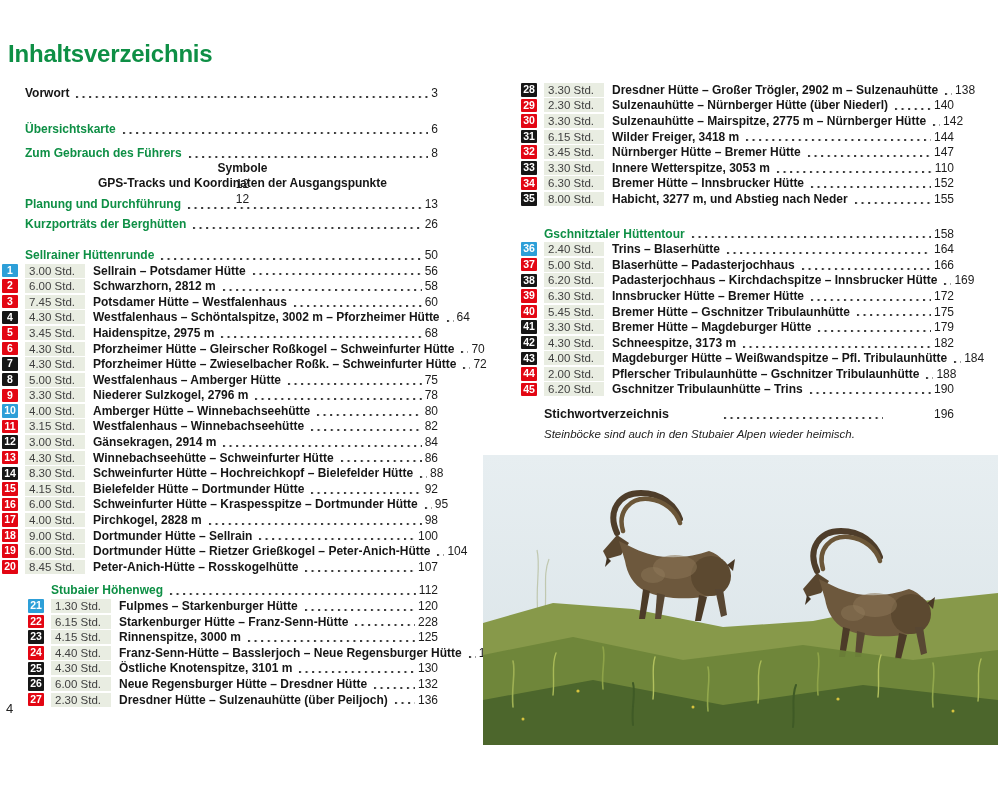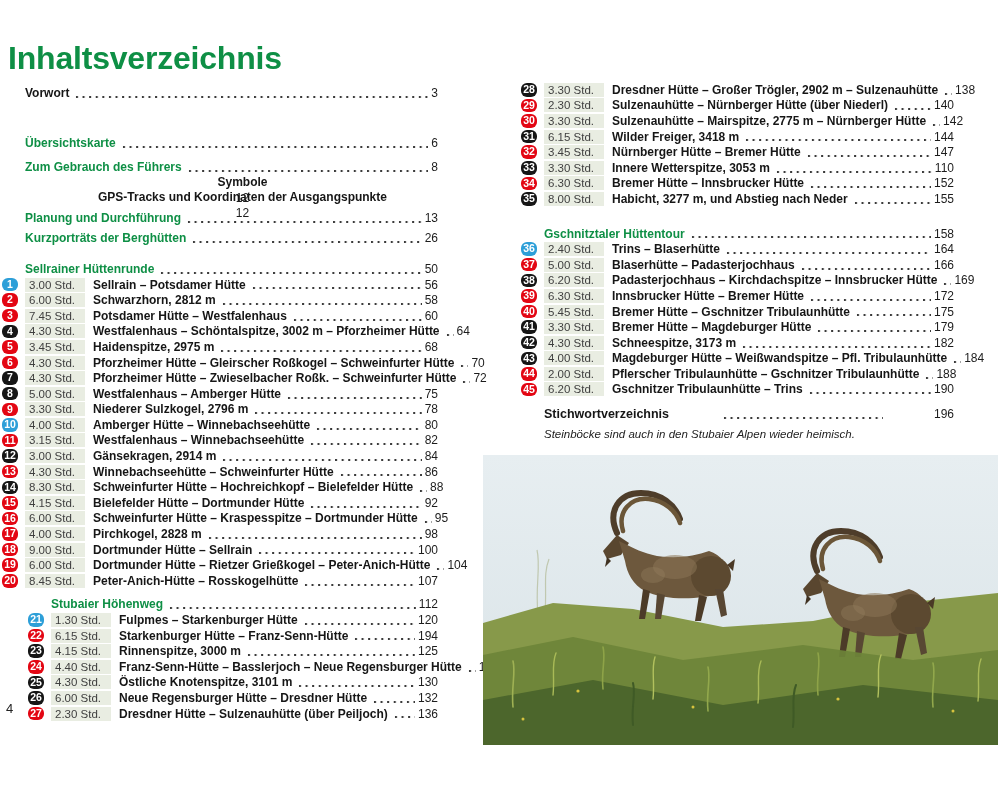--- a/index.html
+++ b/index.html
@@ -3,50 +3,50 @@
 <meta charset="utf-8">
 <style>
   html,body{margin:0;padding:0;}
   body{
     width:1000px;height:800px;background:#ffffff;position:relative;overflow:hidden;
     font-family:"Liberation Sans", sans-serif;color:#161616;
     -webkit-font-smoothing:antialiased;
   }
   #title{
     position:absolute;left:8px;top:40px;margin:0;
-    font-size:32px;font-weight:bold;color:var(--green);letter-spacing:-0.2px;
+    font-size:24px;font-weight:bold;color:var(--green);letter-spacing:-0.2px;
   }
   .col{position:absolute;}
   #left-col{left:2px;top:85px;width:436px;}
   #right-col{left:521px;top:82px;width:433px;}
 
   .row{display:flex;align-items:center;height:15.6px;font-size:12px;}
   .noBadge{margin-left:23px;}
   .indent{margin-left:45px;flex-direction:column;}
   .badge{
-    width:16px;height:13.5px;flex:none;margin-right:7px;border-radius:6px;
+    width:16px;height:13.5px;flex:none;margin-right:7px;border-radius:1px;
     color:#fff;font-weight:bold;font-size:10.5px;line-height:13.5px;text-align:center;
   }
   .badge.blue{background:var(--blue);}
   .badge.red{background:var(--red);}
   .badge.black{background:var(--black_badge);}
   .time{
     width:56px;flex:none;background:var(--time_bg);color:#3f3f3f;
     font-size:11.5px;padding:1px 0 1px 4px;margin-right:8px;white-space:nowrap;
   }
   .label{font-weight:bold;color:#161616;white-space:nowrap;}
   .label.green{color:var(--green);}
   .leader{
     flex:1;height:4px;align-self:flex-end;margin:0 3px 2px 6px;
     background-image:radial-gradient(circle at 2px 2px,#3a3a3a 1.1px,transparent 1.45px);
     background-size:6.6px 4px;background-repeat:repeat-x;min-width:8px;
   }
   .page{flex:none;color:#1c1c1c;font-size:12px;}
 
-  #front-list .row:nth-child(1){margin-bottom:35px;}
+  #front-list .row:nth-child(1){margin-bottom:21px;}
   #front-list .row:nth-child(2){margin-bottom:8px;}
   #front-list .row:nth-child(5){margin-bottom:4px;}
   #front-list .row:nth-child(6){margin-bottom:5px;}
   #front-list .row:nth-child(7){margin-bottom:15px;}
   #left-blocks .block + .block{margin-top:8px;padding-left:26px;}
   #right-blocks .block + .block{margin-top:19px;}
   .row.index{margin-top:9px;gap:48px;}
   .row.index .label{font-size:12.5px;}
 
   #caption{
@@ -262,21 +262,21 @@
             <span class="time">1.30 Std.</span>
             <span class="label">Fulpmes – Starkenburger Hütte</span>
             <span class="leader"></span>
             <span class="page">120</span>
           </div>
           <div class="row item">
             <span class="badge red">22</span>
             <span class="time">6.15 Std.</span>
             <span class="label">Starkenburger Hütte – Franz-Senn-Hütte</span>
             <span class="leader"></span>
-            <span class="page">194</span>
+            <span class="page">228</span>
           </div>
           <div class="row item">
             <span class="badge black">23</span>
             <span class="time">4.15 Std.</span>
             <span class="label">Rinnenspitze, 3000 m</span>
             <span class="leader"></span>
             <span class="page">125</span>
           </div>
           <div class="row item">
             <span class="badge red">24</span>

